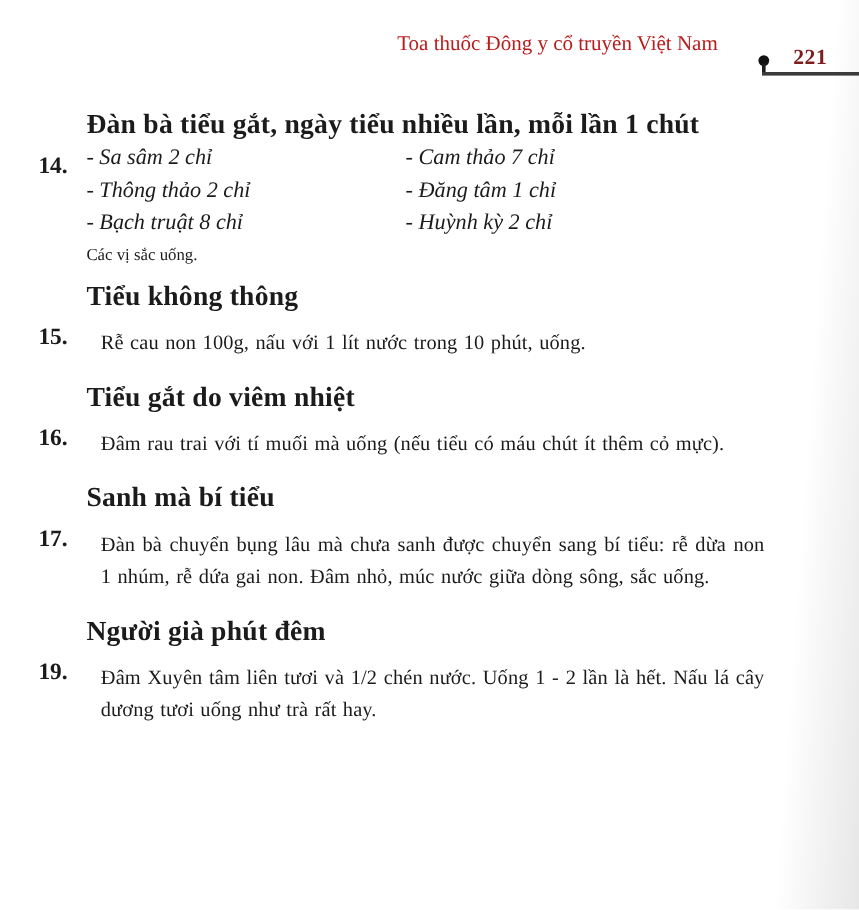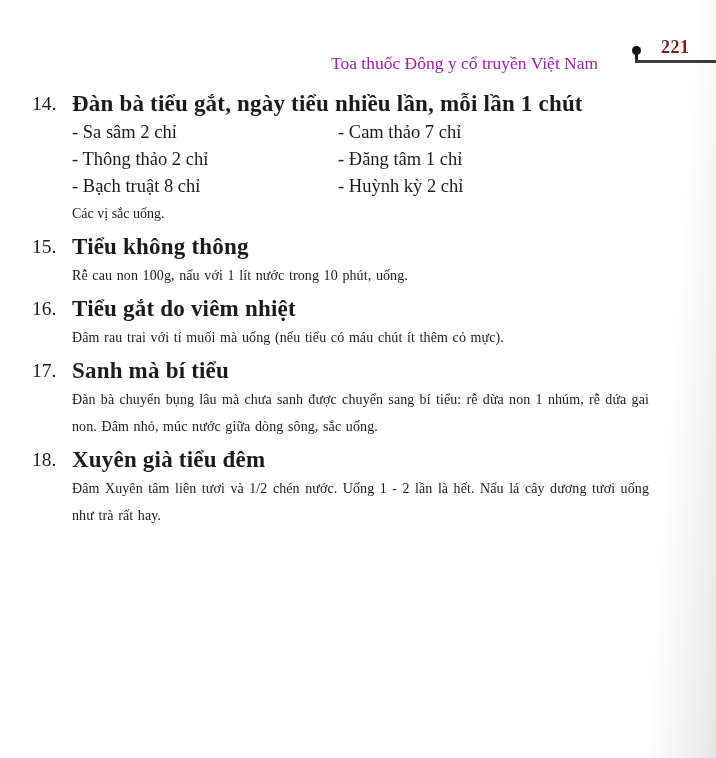--- a/index.html
+++ b/index.html
@@ -22,22 +22,22 @@
     transform-origin: 0 0;
     background: linear-gradient(to right,
       rgba(90,90,90,0) 0%,
       rgba(90,90,90,0.16) 55%,
       rgba(90,90,90,0.24) 100%);
     pointer-events: none;
   }
 
   
   .h-title {
-    position: absolute; left: 331px; top: 53px;
-    font-size: 17.5px; color: #a21caf; white-space: nowrap;
+    position: absolute; left: 331px; top: 26px;
+    font-size: 17.5px; color: #b91c1c; white-space: nowrap;
   }
   .h-dot {
     position: absolute; left: 632px; top: 46px;
     width: 9px; height: 9px; border-radius: 50%;
     background: #121212;
   }
   .h-stem {
     position: absolute; left: 635px; top: 53px;
     width: 3px; height: 9px; background: #1d1d1d;
   }
@@ -52,34 +52,34 @@
   }
 
   
   .content {
     position: absolute; left: 32px; top: 84px;
     width: 617px;
   }
   .item { display: flex; margin-top: 6px; }
   .num {
     width: 40px; flex: 0 0 40px;
-    font-weight: 400; font-size: 19.5px; line-height: 27px;
+    font-weight: 700; font-size: 19.5px; line-height: 27px; margin-top: 35px;
   }
   .cbody { flex: 1; min-width: 0; }
   .title {
     margin: 0 0 2px 0;
     font-size: 23px; font-weight: 700; line-height: 27px;
     letter-spacing: 0.2px;
   }
-  .ing-row { display: flex; font-size: 18.5px; line-height: 27px; }
+  .ing-row { display: flex; font-size: 18.5px; line-height: 27px; font-style: italic; }
   .ing-l { width: 266px; flex: 0 0 266px; }
   .ing-r { flex: 1; }
   .note { margin: 0; font-size: 14px; line-height: 27px; }
   .pbody {
-    margin: 0; font-size: 14px; line-height: 27px;
+    margin: 12px; font-size: 17px; line-height: 27px;
     text-align: justify; letter-spacing: 0.1px; word-spacing: 1px;
   }
 </style>
 </head>
 <body>
 
 <div class="edge-shadow"></div>
 
 <header>
   <span class="h-title">Toa thuốc Đông y cổ truyền Việt Nam</span>
@@ -129,20 +129,20 @@
 
   <section class="item">
     <div class="num">17.</div>
     <div class="cbody">
       <h2 class="title">Sanh mà bí tiểu</h2>
       <p class="pbody">Đàn bà chuyển bụng lâu mà chưa sanh được chuyển sang bí tiểu: rễ dừa non 1 nhúm, rễ dứa gai non. Đâm nhỏ, múc nước giữa dòng sông, sắc uống.</p>
     </div>
   </section>
 
   <section class="item">
-    <div class="num">18.</div>
+    <div class="num">19.</div>
     <div class="cbody">
-      <h2 class="title">Xuyên già tiểu đêm</h2>
+      <h2 class="title">Người già phút đêm</h2>
       <p class="pbody">Đâm Xuyên tâm liên tươi và 1/2 chén nước. Uống 1 - 2 lần là hết. Nấu lá cây dương tươi uống như trà rất hay.</p>
     </div>
   </section>
 
 </main>
 
 </body></html>

